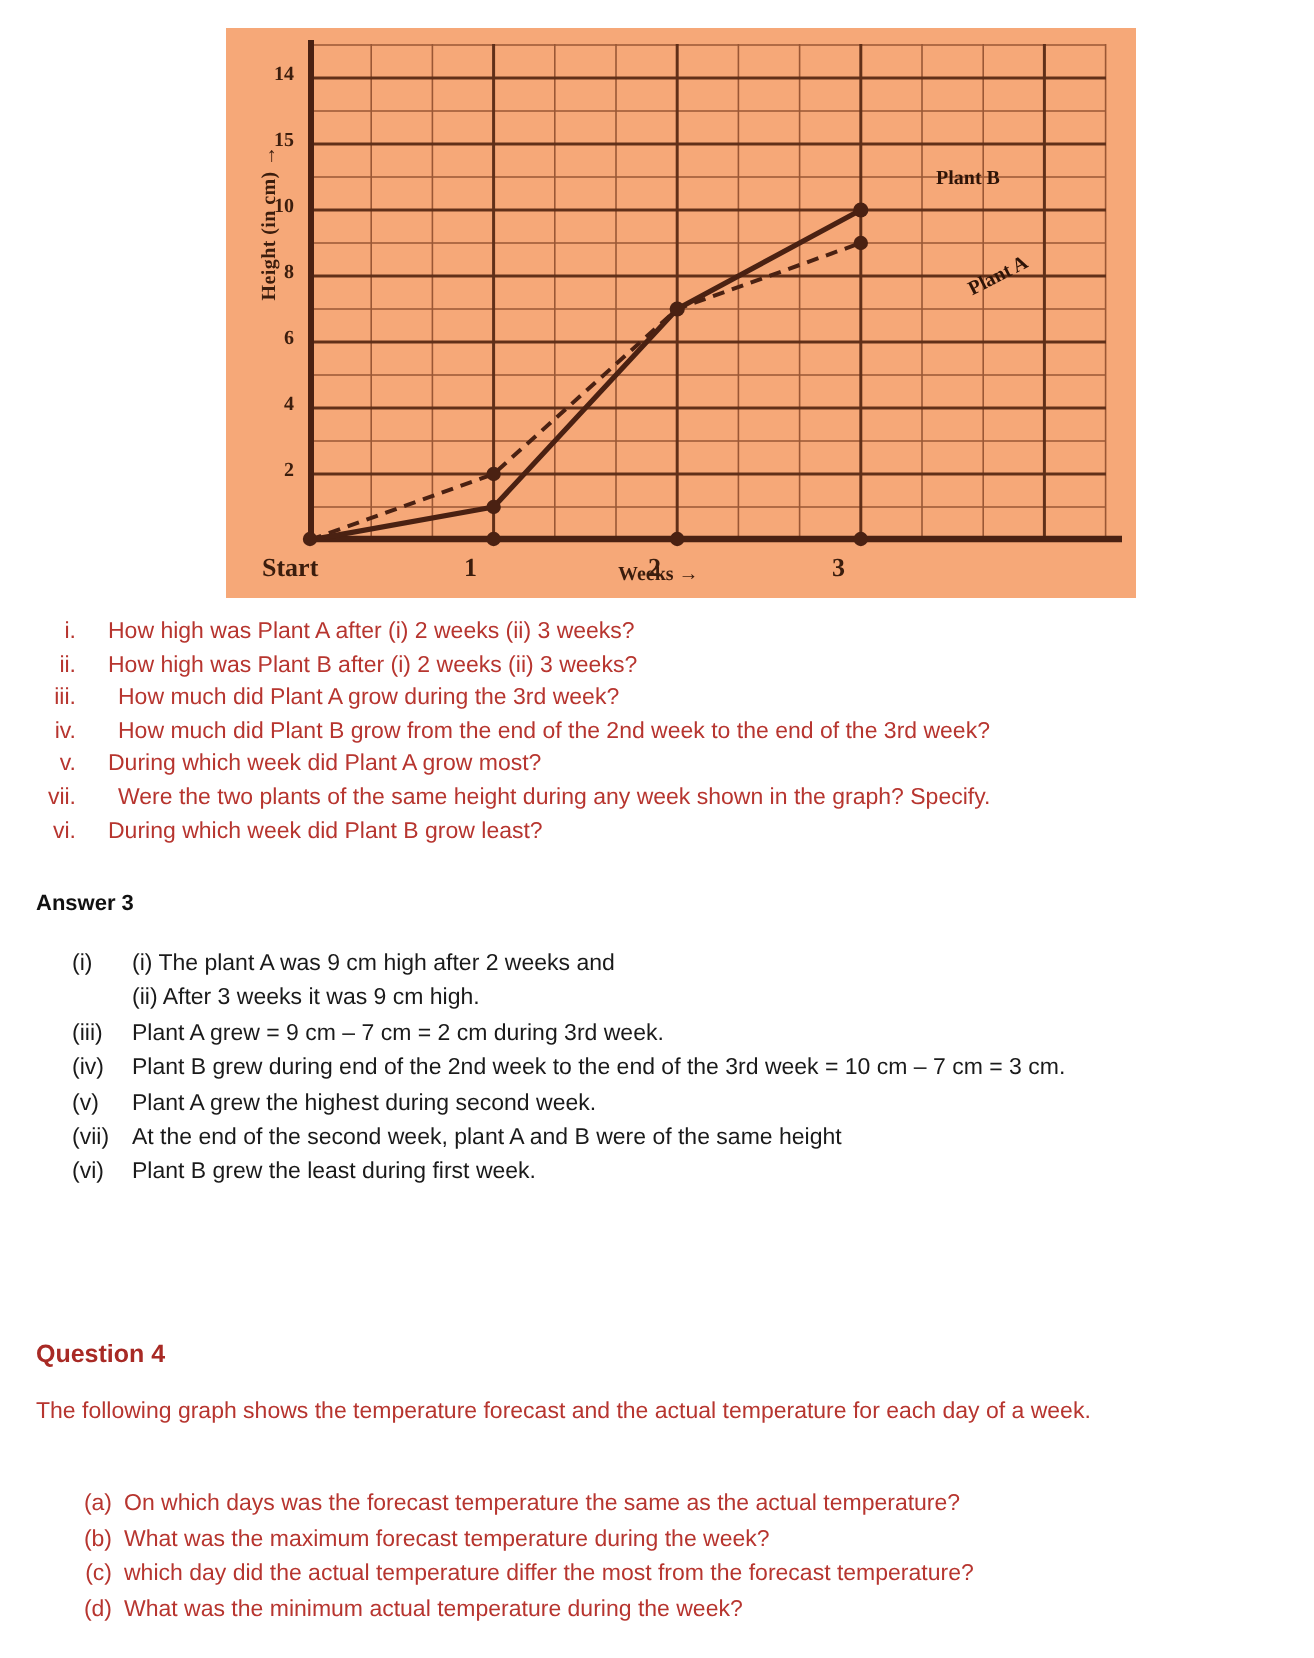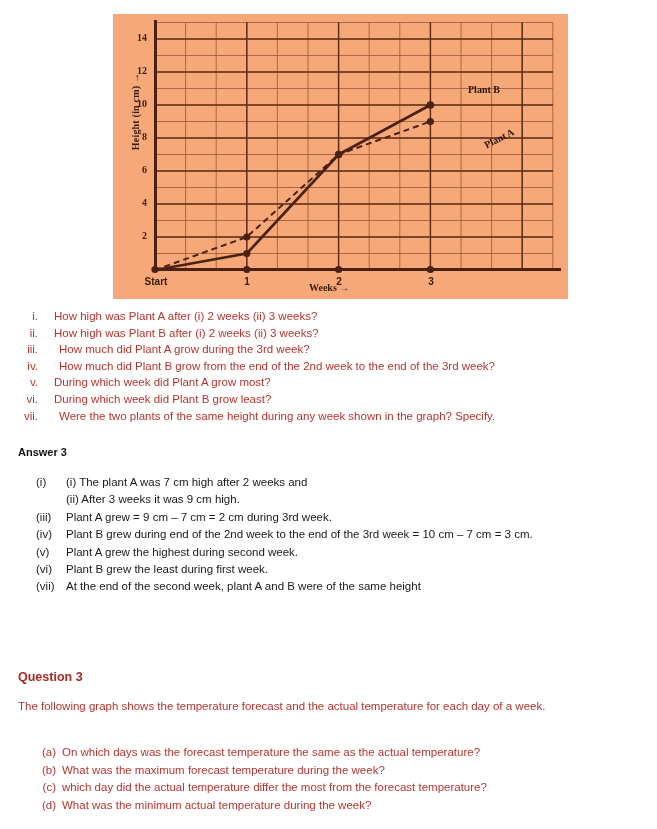--- a/index.html
+++ b/index.html
@@ -61,24 +61,23 @@
     right: 0;
     width: 26px;
     text-align: right;
     font-family: "Liberation Serif", serif;
     font-weight: bold;
     font-size: 10px;
     color: #3b1d0d;
   }
   .xtick {
     position: absolute;
-    text-align: center;
-    font-family: Liberation Sans, sans-serif;
-    font-weight: bold;
-    font-size: 10px;
+    font-family: Liberation Serif, serif;
+    font-weight: bold;
+    font-size: 13px;
     color: #3b1d0d;
     white-space: nowrap;
   }
   .series-label {
     position: absolute;
     font-family: "Liberation Serif", serif;
     font-weight: bold;
     font-size: 10px;
     color: #2e1408;
     white-space: nowrap;
@@ -248,21 +247,21 @@
       </g>
     </svg>
 
     <div class="axis-y-title">Height (in cm) →</div>
 
     <div class="ytick" style="top:216px;left:8px;">2</div>
     <div class="ytick" style="top:183px;left:8px;">4</div>
     <div class="ytick" style="top:150px;left:8px;">6</div>
     <div class="ytick" style="top:117px;left:8px;">8</div>
     <div class="ytick" style="top:84px;left:8px;">10</div>
-    <div class="ytick" style="top:51px;left:8px;">12</div>
+    <div class="ytick" style="top:51px;left:8px;">15</div>
     <div class="ytick" style="top:18px;left:8px;">14</div>
 
     <div class="xtick" style="left:18px;top:262px;width:50px;">Start</div>
     <div class="xtick" style="left:119px;top:262px;width:30px;">1</div>
     <div class="xtick" style="left:211px;top:262px;width:30px;">2</div>
     <div class="xtick" style="left:303px;top:262px;width:30px;">3</div>
 
     <div class="axis-x-title">Weeks →</div>
 
     <div class="series-label label-b">Plant B</div>
@@ -284,63 +283,63 @@
     <span class="q-text">How much did Plant A grow during the 3rd week?</span>
   </div>
   <div class="q-row indent">
     <span class="q-num">iv.</span>
     <span class="q-text">How much did Plant B grow from the end of the 2nd week to the end of the 3rd week?</span>
   </div>
   <div class="q-row">
     <span class="q-num">v.</span>
     <span class="q-text">During which week did Plant A grow most?</span>
   </div>
+  <div class="q-row indent">
+    <span class="q-num">vii.</span>
+    <span class="q-text">Were the two plants of the same height during any week shown in the graph? Specify.</span>
+  </div>
   <div class="q-row">
     <span class="q-num">vi.</span>
     <span class="q-text">During which week did Plant B grow least?</span>
-  </div>
-  <div class="q-row indent">
-    <span class="q-num">vii.</span>
-    <span class="q-text">Were the two plants of the same height during any week shown in the graph? Specify.</span>
   </div>
 </div>
 
 <div class="answer-head">Answer 3</div>
 
 <div class="a-list">
   <div>
     <div class="a-row">
       <span class="a-num">(i)</span>
-      <span class="a-text">(i)  The plant A was 7 cm high after 2 weeks and</span>
+      <span class="a-text">(i)  The plant A was 9 cm high after 2 weeks and</span>
     </div>
     <div class="a-sub">(ii) After 3 weeks it was 9 cm high.</div>
   </div>
   <div class="a-row">
     <span class="a-num">(iii)</span>
     <span class="a-text">Plant A grew = 9 cm – 7 cm = 2 cm during 3rd week.</span>
   </div>
   <div class="a-row">
     <span class="a-num">(iv)</span>
     <span class="a-text">Plant B grew during end of the 2nd week to the end of the 3rd week = 10 cm – 7 cm = 3 cm.</span>
   </div>
   <div class="a-row">
     <span class="a-num">(v)</span>
     <span class="a-text">Plant A grew the highest during second week.</span>
   </div>
   <div class="a-row">
+    <span class="a-num">(vii)</span>
+    <span class="a-text">At the end of the second week, plant A and B were of the same height</span>
+  </div>
+  <div class="a-row">
     <span class="a-num">(vi)</span>
     <span class="a-text">Plant B grew the least during first week.</span>
   </div>
-  <div class="a-row">
-    <span class="a-num">(vii)</span>
-    <span class="a-text">At the end of the second week, plant A and B were of the same height</span>
-  </div>
 </div>
 
-<div class="question-head">Question 3</div>
+<div class="question-head">Question 4</div>
 <div class="q4-intro">The following graph shows the temperature forecast and the actual temperature for each day of a week.</div>
 
 <div class="q4-list">
   <div class="q4-row">
     <span class="q4-num">(a)</span>
     <span class="q4-text">On which days was the forecast temperature the same as the actual temperature?</span>
   </div>
   <div class="q4-row">
     <span class="q4-num">(b)</span>
     <span class="q4-text">What was the maximum forecast temperature during the week?</span>

